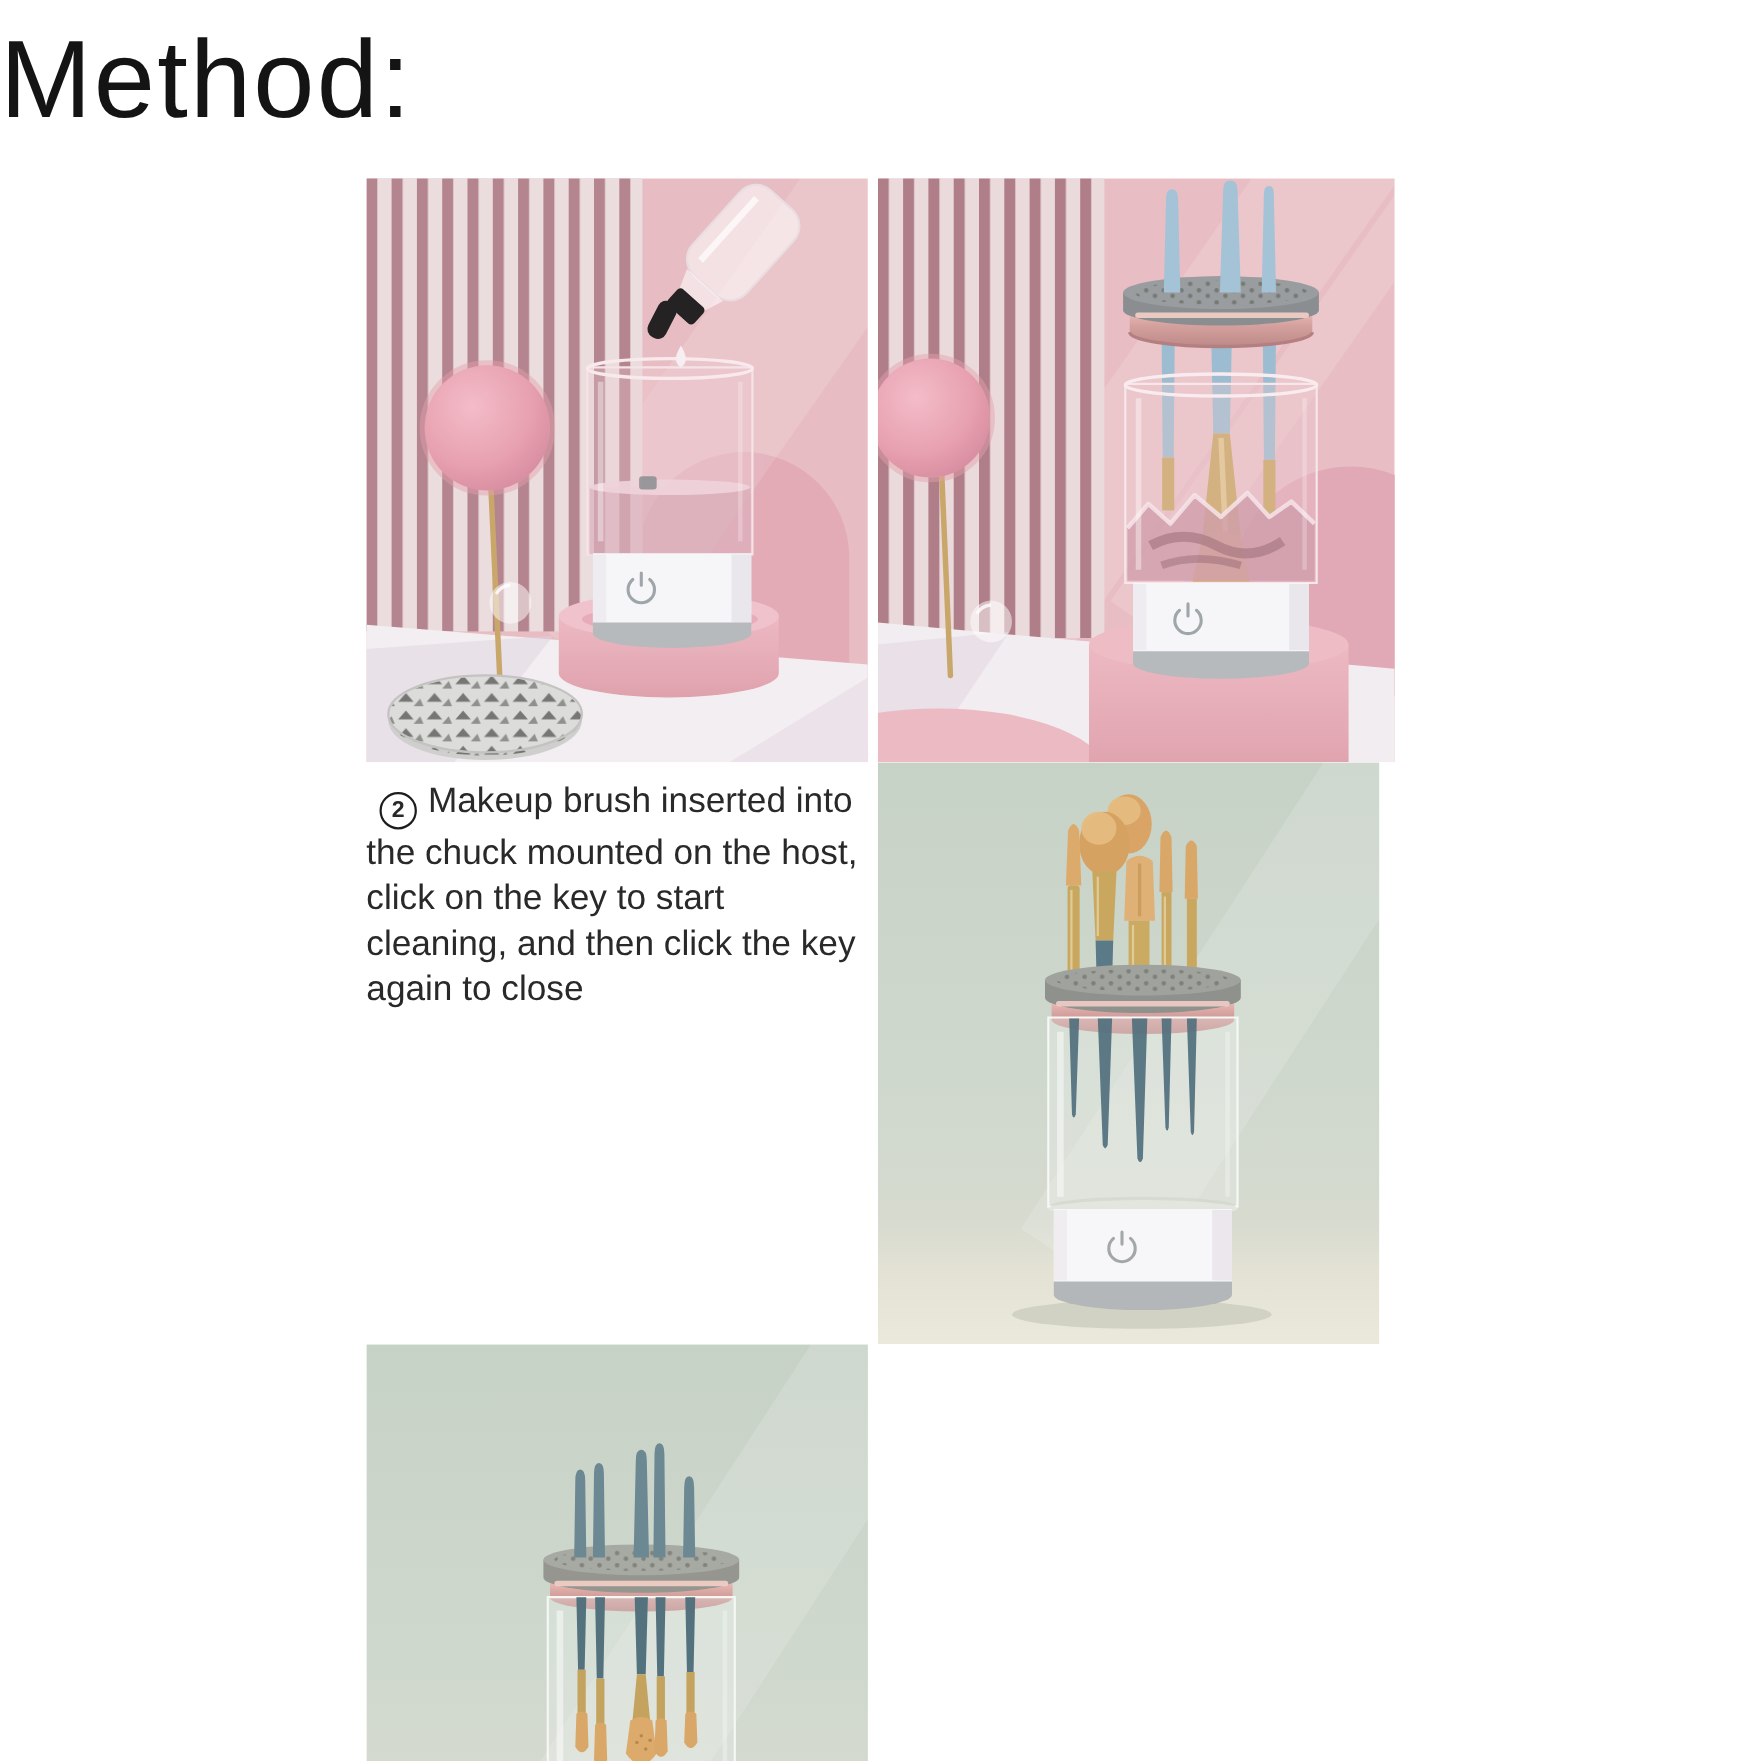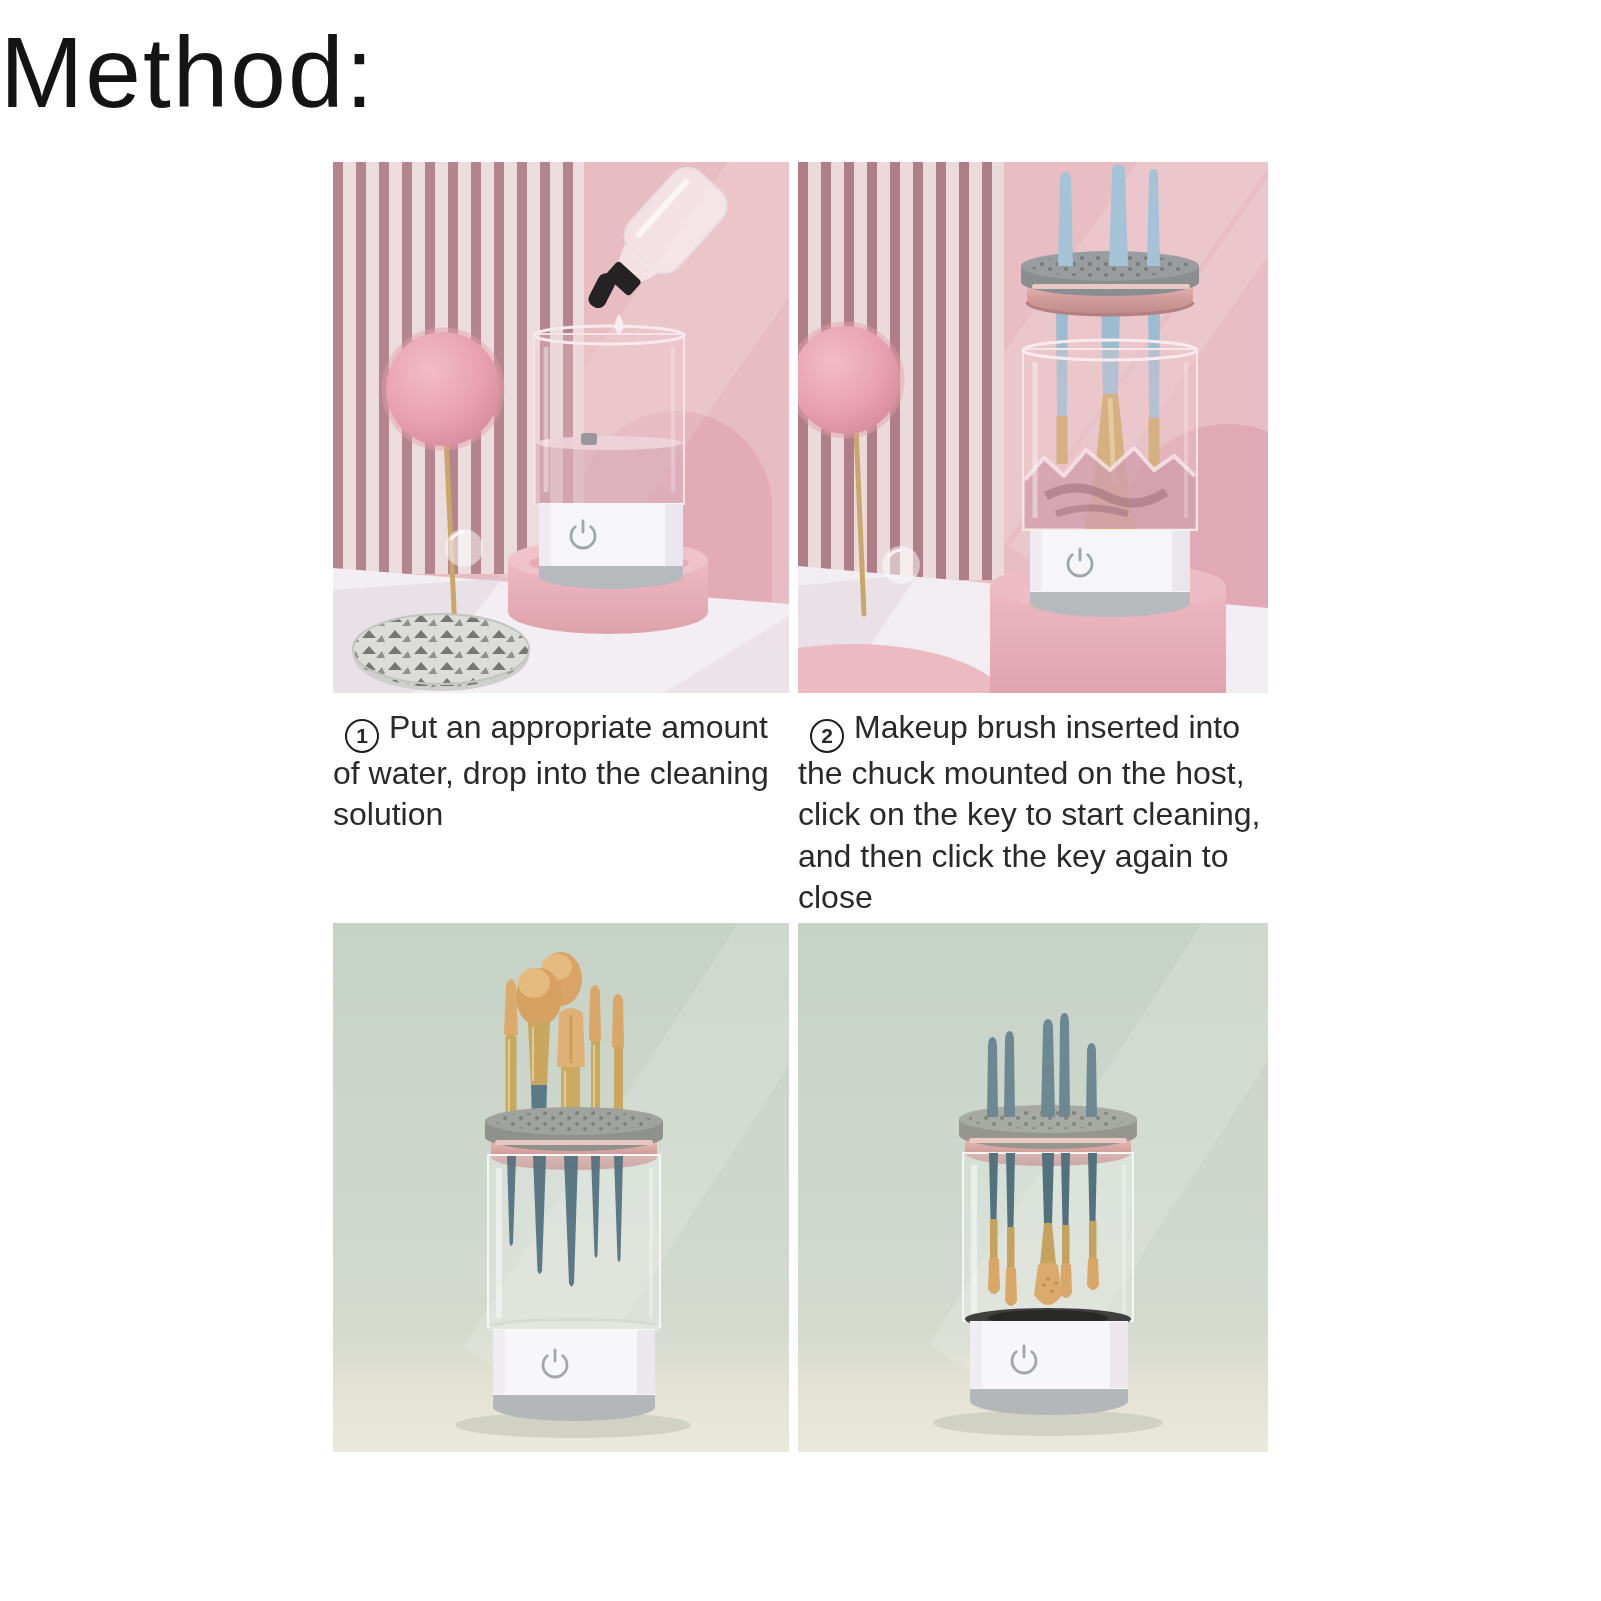--- a/index.html
+++ b/index.html
@@ -190,21 +190,20 @@
         <rect x="232" y="369" width="12" height="60" fill="#eceaed" opacity="0.8"></rect>
         <path d="M232 430 L232 441 A80 14 0 0 0 392 441 L392 430 Z" fill="#b7babc"></path>
         <g transform="translate(282 402)" stroke="#9fa6aa" stroke-width="2.8" fill="none" stroke-linecap="round">
           <path d="M 7.7 -9.2 A 12 12 0 1 1 -7.7 -9.2"></path>
               <line x1="0" y1="-15" x2="0" y2="-4"></line>
         </g>
       </g>
     </svg>
     </figure>
 
-    <div class="caption"><span class="num">1</span><span>Put an appropriate amount of water, drop into the cleaning solution</span></div>
 
     <div class="caption"><span class="num">2</span><span>Makeup brush inserted into the chuck mounted on the host, click on the key to start cleaning, and then click the key again to close</span></div>
 
     <figure class="photo">
     <svg width="456" height="529" viewBox="0 0 456 529">
       <defs>
         <linearGradient id="s3bg" x1="0" y1="0" x2="0" y2="1">
           <stop offset="0" stop-color="#c7d2c6"></stop>
               <stop offset="0.55" stop-color="#cfd8cd"></stop>
           <stop offset="0.78" stop-color="#d6dacf"></stop>

